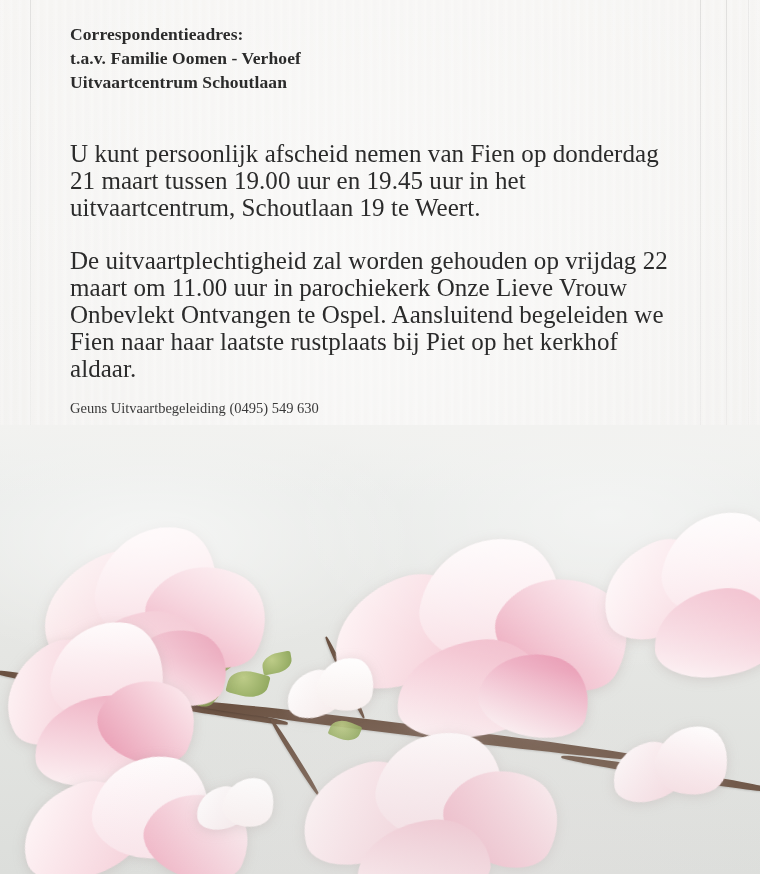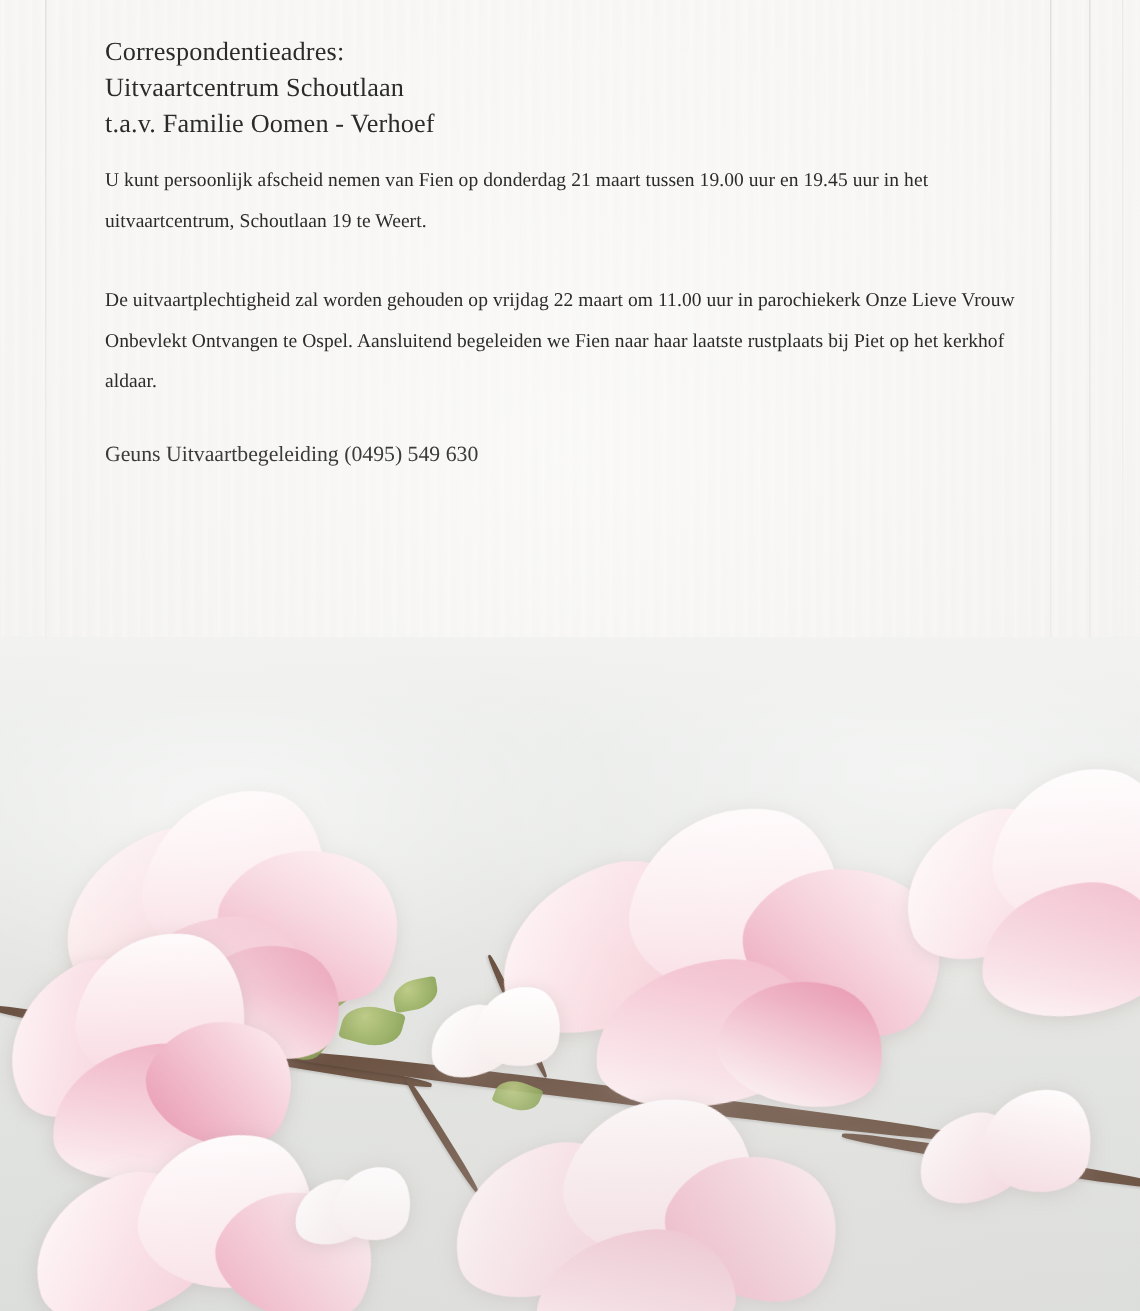--- a/index.html
+++ b/index.html
@@ -71,28 +71,28 @@
   }
   .block:last-child { margin-bottom: 0; }
 
   .addr-line {
     font-size: 17.5px;
     line-height: 24px;
     letter-spacing: .1px;
   }
 
   .para {
-    font-size: 13px;
+    font-size: 25px;
     line-height: 27px;
     letter-spacing: .05px;
   }
 
-  .block.addr { margin-bottom: 12px; }
+  .block.addr { margin-bottom: 46px; font-weight: bold; }
   .block.p1 { margin-bottom: 26px; }
-  .block.p2 { margin-bottom: 26px; }
+  .block.p2 { margin-bottom: 16px; }
   .block.p3 { margin-bottom: 28px; }
 
   .footnote {
     font-size: 14.5px;
     line-height: 20px;
     color: #3a3a3a;
   }
 
   
   .photo {
@@ -153,22 +153,22 @@
 
   <div class="rule r1"></div>
   <div class="rule r2"></div>
   <div class="rule r3"></div>
   <div class="rule r4"></div>
 
   <div class="content">
 
     <div class="block addr">
       <div class="addr-line">Correspondentieadres:</div>
+      <div class="addr-line">t.a.v. Familie Oomen - Verhoef</div>
       <div class="addr-line">Uitvaartcentrum Schoutlaan</div>
-      <div class="addr-line">t.a.v. Familie Oomen - Verhoef</div>
     </div>
 
     <div class="block p1">
       <p class="para" style="margin:0">U kunt persoonlijk afscheid nemen van Fien op donderdag 21 maart tussen 19.00 uur en 19.45 uur in het uitvaartcentrum, Schoutlaan 19 te Weert.</p>
     </div>
 
     <div class="block p2">
       <p class="para" style="margin:0">De uitvaartplechtigheid zal worden gehouden op vrijdag 22 maart om 11.00 uur in parochiekerk Onze Lieve Vrouw Onbevlekt Ontvangen te Ospel. Aansluitend begeleiden we Fien naar haar laatste rustplaats bij Piet op het kerkhof aldaar.</p>
     </div>
 

